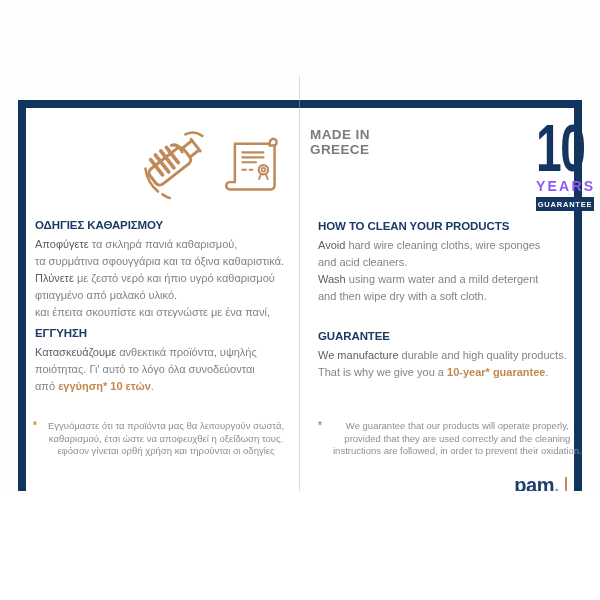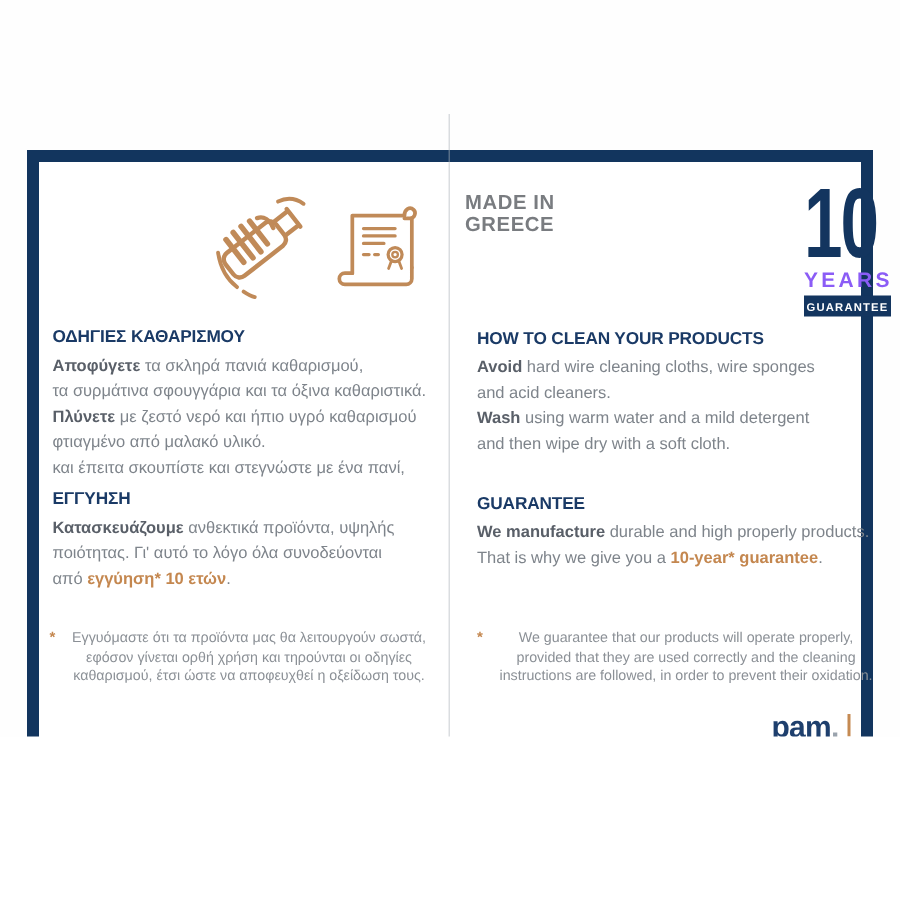--- a/index.html
+++ b/index.html
@@ -24,21 +24,21 @@
   .badge-num { font-size:66px; font-weight:bold; color:#13355f; line-height:0.84;
                letter-spacing:-2px; transform:scaleX(0.70); transform-origin:left top; }
   .badge-years { font-size:14px; color:#8b5cf6; letter-spacing:2.2px; font-weight:600; margin-top:2px; }
   .badge-bar { margin-top:3px; background:#13355f; color:#ffffff; font-size:7.5px; font-weight:bold;
                letter-spacing:0.8px; text-align:center; padding:3px 0 2px; width:58px; }
 
   
   .section { position:absolute; }
   .sec-title { font-size:11.5px; font-weight:bold; color:#1a3a66; margin-bottom:5px; letter-spacing:-0.1px; }
   .line { font-size:11px; color:#7e848b; line-height:17px; white-space:nowrap; }
-  .line b { color:#595f68; font-weight:bold; }
+  .line b { color:#595f68; font-weight:normal; }
   .hl { color:#c4874f; font-weight:bold;margin-top:16px; }
 
   #left-clean  { left:35px;  top:219px; }
   #right-clean { left:318px; top:202px;margin-top:18px; }
   #left-guar   { left:35px;  top:327px; }
   #right-guar  { left:318px; top:330px; }
 
   .footnote { position:absolute; top:420px; font-size:9.5px; line-height:12.5px; color:#8b9096; }
   #left-foot  { left:33px; }
   #right-foot { left:318px; }
@@ -114,30 +114,30 @@
 
   <div id="left-guar" class="section">
     <div class="sec-title">ΕΓΓΥΗΣΗ</div>
     <div class="line"><b>Κατασκευάζουμε</b><span> ανθεκτικά προϊόντα, υψηλής</span></div>
     <div class="line">ποιότητας. Γι' αυτό το λόγο όλα συνοδεύονται</div>
     <div class="line"><span>από </span><span class="hl">εγγύηση* 10 ετών</span><span>.</span></div>
   </div>
 
   <div id="right-guar" class="section">
     <div class="sec-title">GUARANTEE</div>
-    <div class="line"><b>We manufacture</b><span> durable and high properly products.</span></div>
+    <div class="line"><b>We manufacture</b><span> durable and high quality products.</span></div>
     <div class="line"><span>That is why we give you a </span><span class="hl">10-year* guarantee</span><span>.</span></div>
   </div>
 
   <div id="left-foot" class="footnote">
     <span class="fn-ast">*</span>
     <div class="fn-body">
       <div class="fn-line">Εγγυόμαστε ότι τα προϊόντα μας θα λειτουργούν σωστά,</div>
+      <div class="fn-line">καθαρισμού, έτσι ώστε να αποφευχθεί η οξείδωση τους.</div>
       <div class="fn-line">εφόσον γίνεται ορθή χρήση και τηρούνται οι οδηγίες</div>
-      <div class="fn-line">καθαρισμού, έτσι ώστε να αποφευχθεί η οξείδωση τους.</div>
     </div>
   </div>
 
   <div id="right-foot" class="footnote">
     <span class="fn-ast">*</span>
     <div class="fn-body">
       <div class="fn-line">We guarantee that our products will operate properly,</div>
       <div class="fn-line">provided that they are used correctly and the cleaning</div>
       <div class="fn-line">instructions are followed, in order to prevent their oxidation.</div>
     </div>

